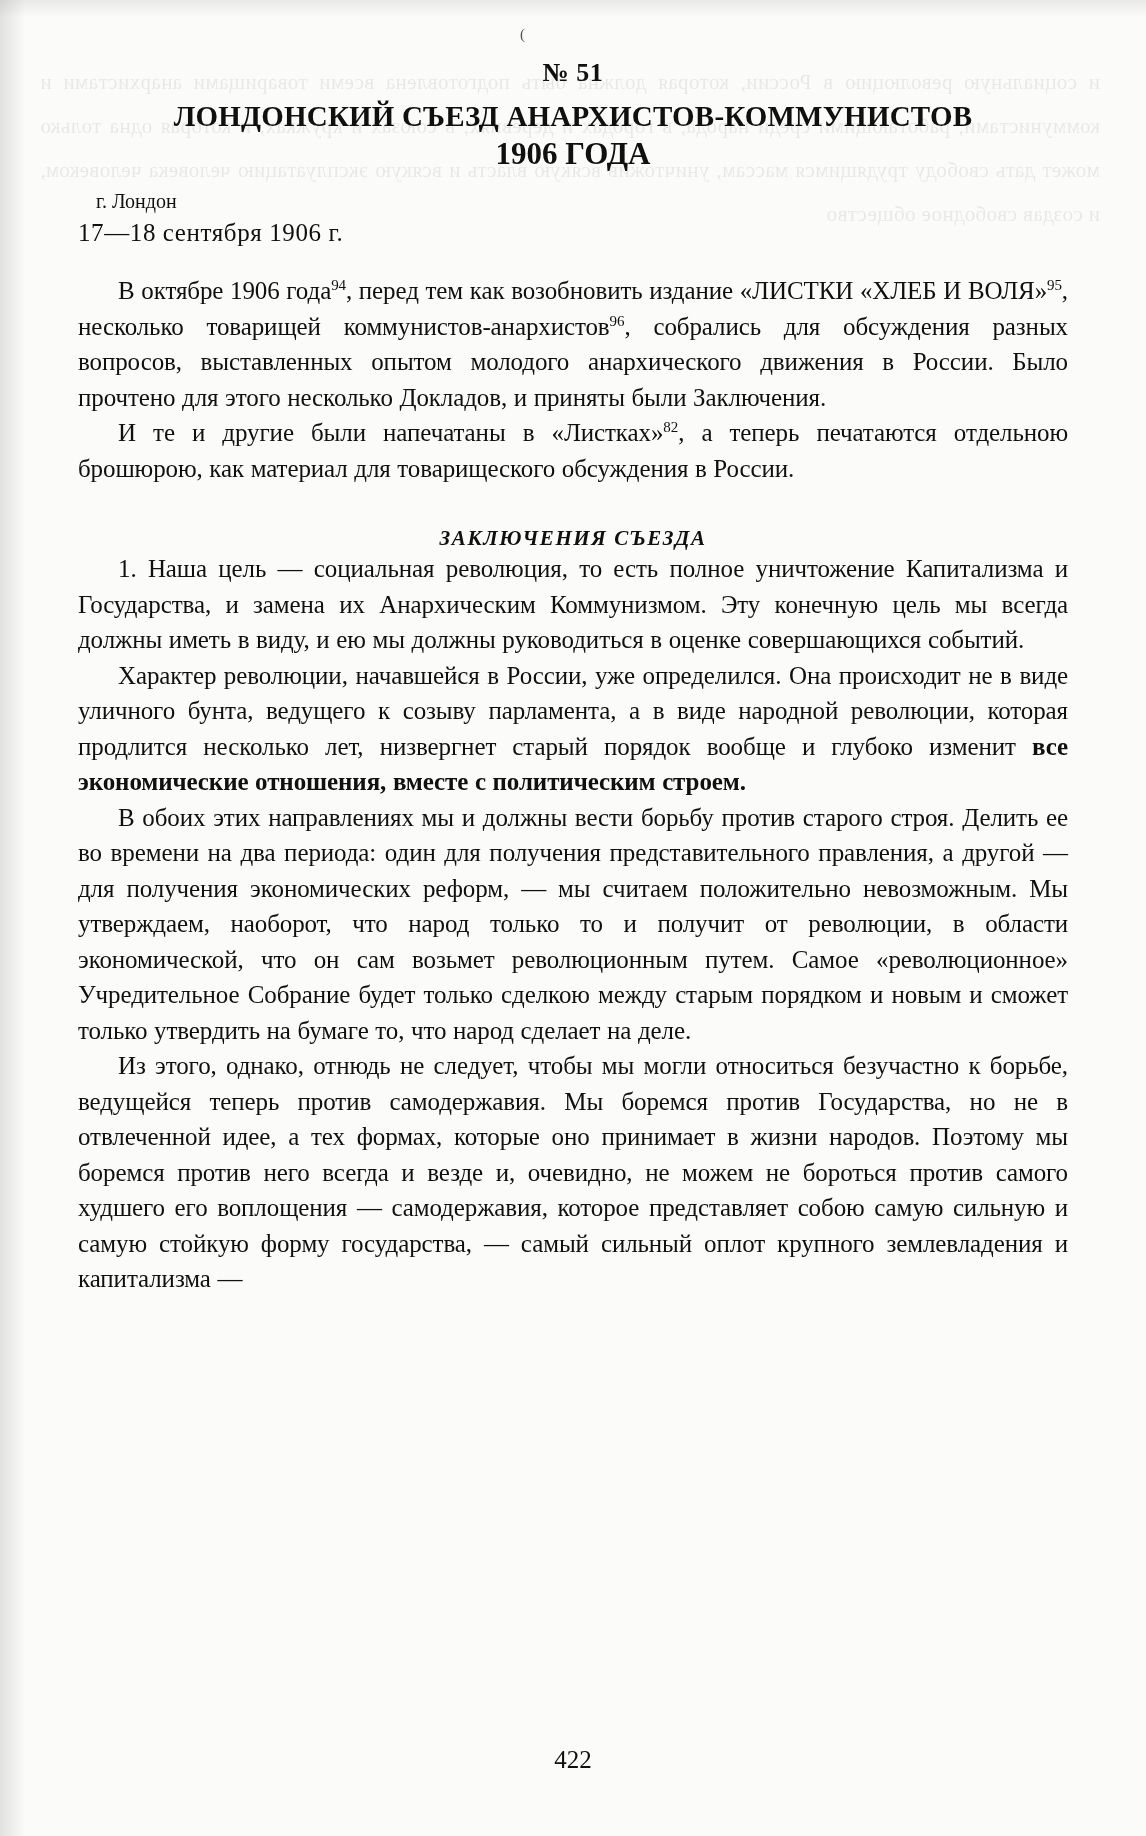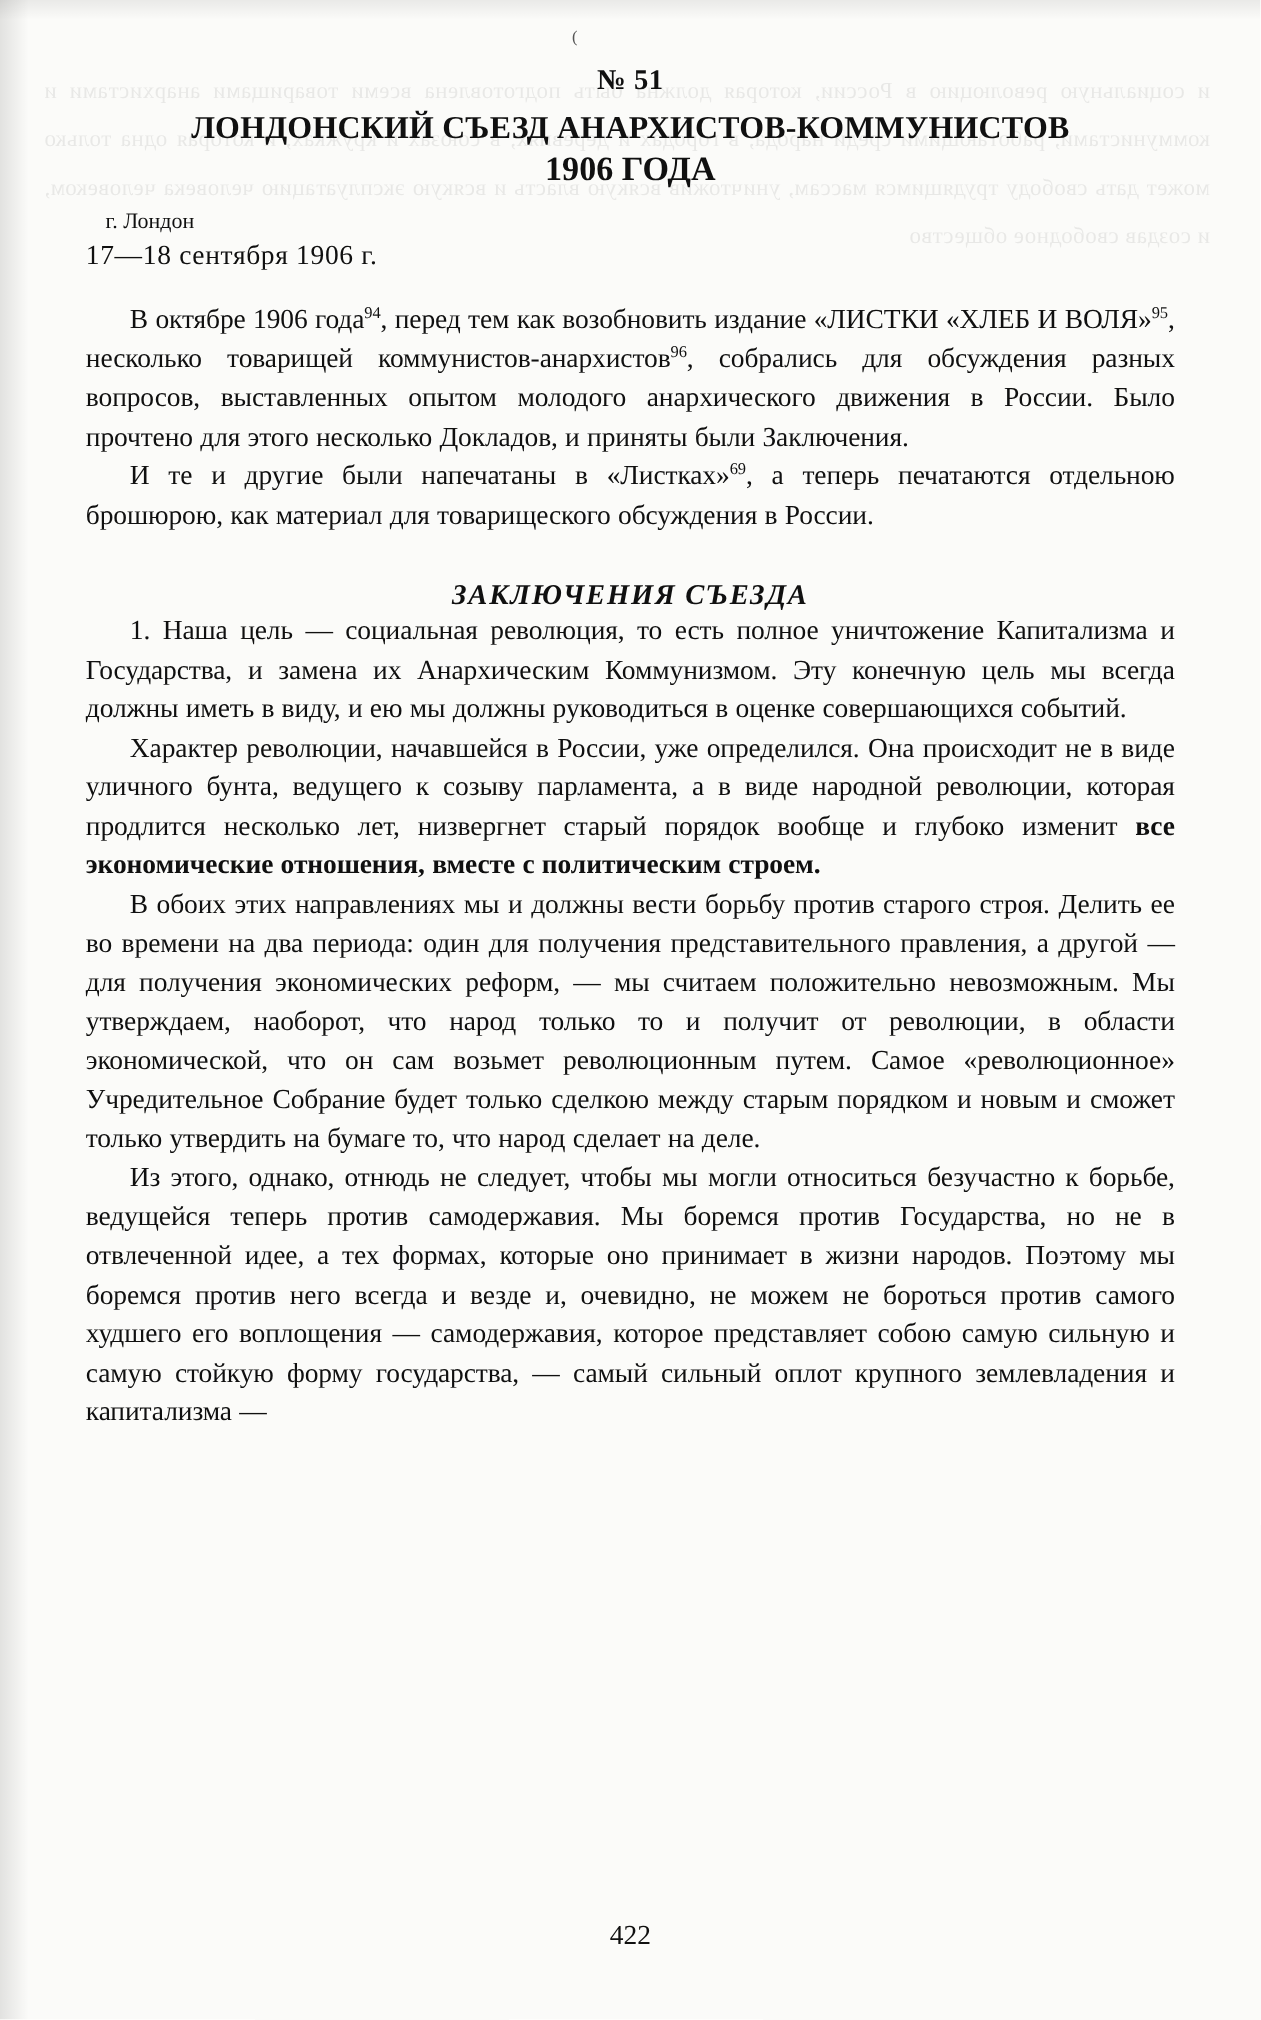--- a/index.html
+++ b/index.html
@@ -101,21 +101,21 @@
   p.tight {
     margin-top: 0;
   }
   sup {
     font-size: 15px;
     vertical-align: super;
     line-height: 0;
   }
   .section-heading {
     text-align: center;
-    font-size: 26px;
+    font-size: 21px;
     font-style: italic;
     font-weight: bold;
     margin-top: 40px;
     letter-spacing: 1.6px;
   }
   .subsection-heading {
     text-align: center;
     font-size: 26px;
     font-weight: normal;
     margin-top: 30px;
@@ -166,21 +166,21 @@
 
     <div class="doc-number">№ 51</div>
 
     <div class="title">ЛОНДОНСКИЙ СЪЕЗД АНАРХИСТОВ-КОММУНИСТОВ</div>
     <div class="title-line2">1906 ГОДА</div>
 
     <div class="placeline">г. Лондон</div>
     <div class="dateline">17—18 сентября 1906 г.</div>
 
     <p class="body first-para" id="p1">В октябре 1906 года<sup>94</sup>, перед тем как возобновить издание «ЛИСТКИ «ХЛЕБ И ВОЛЯ»<sup>95</sup>, несколько товарищей коммунистов-анархистов<sup>96</sup>, собрались для обсуждения разных вопросов, выставленных опытом молодого анархического движения в России. Было прочтено для этого несколько Докладов, и приняты были Заключения.</p>
-    <p class="body tight" id="p2">И те и другие были напечатаны в «Листках»<sup>69</sup>, а теперь печатаются отдельною брошюрою, как материал для товарищеского обсуждения в России.</p>
+    <p class="body tight" id="p2">И те и другие были напечатаны в «Листках»<sup>82</sup>, а теперь печатаются отдельною брошюрою, как материал для товарищеского обсуждения в России.</p>
 
     <div class="section-heading">ЗАКЛЮЧЕНИЯ СЪЕЗДА</div>
 
 
     <p class="body after-heading" id="b1">1. Наша цель — социальная революция, то есть полное уничтожение Капитализма и Государства, и замена их Анархическим Коммунизмом. Эту конечную цель мы всегда должны иметь в виду, и ею мы должны руководиться в оценке совершающихся событий.</p>
     <p class="body tight" id="b2">Характер революции, начавшейся в России, уже определился. Она происходит не в виде уличного бунта, ведущего к созыву парламента, а в виде народной революции, которая продлится несколько лет, низвергнет старый порядок вообще и глубоко изменит <b class="inline-bold">все экономические отношения, вместе с политическим строем.</b></p>
     <p class="body tight" id="b3">В обоих этих направлениях мы и должны вести борьбу против старого строя. Делить ее во времени на два периода: один для получения представительного правления, а другой — для получения экономических реформ, — мы считаем положительно невозможным. Мы утверждаем, наоборот, что народ только то и получит от революции, в области экономической, что он сам возьмет революционным путем. Самое «революционное» Учредительное Собрание будет только сделкою между старым порядком и новым и сможет только утвердить на бумаге то, что народ сделает на деле.</p>
     <p class="body tight" id="b4">Из этого, однако, отнюдь не следует, чтобы мы могли относиться безучастно к борьбе, ведущейся теперь против самодержавия. Мы боремся против Государства, но не в отвлеченной идее, а тех формах, которые оно принимает в жизни народов. Поэтому мы боремся против него всегда и везде и, очевидно, не можем не бороться против самого худшего его воплощения — самодержавия, которое представляет собою самую сильную и самую стойкую форму государства, — самый сильный оплот крупного землевладения и капитализма —</p>
 
   </div>

